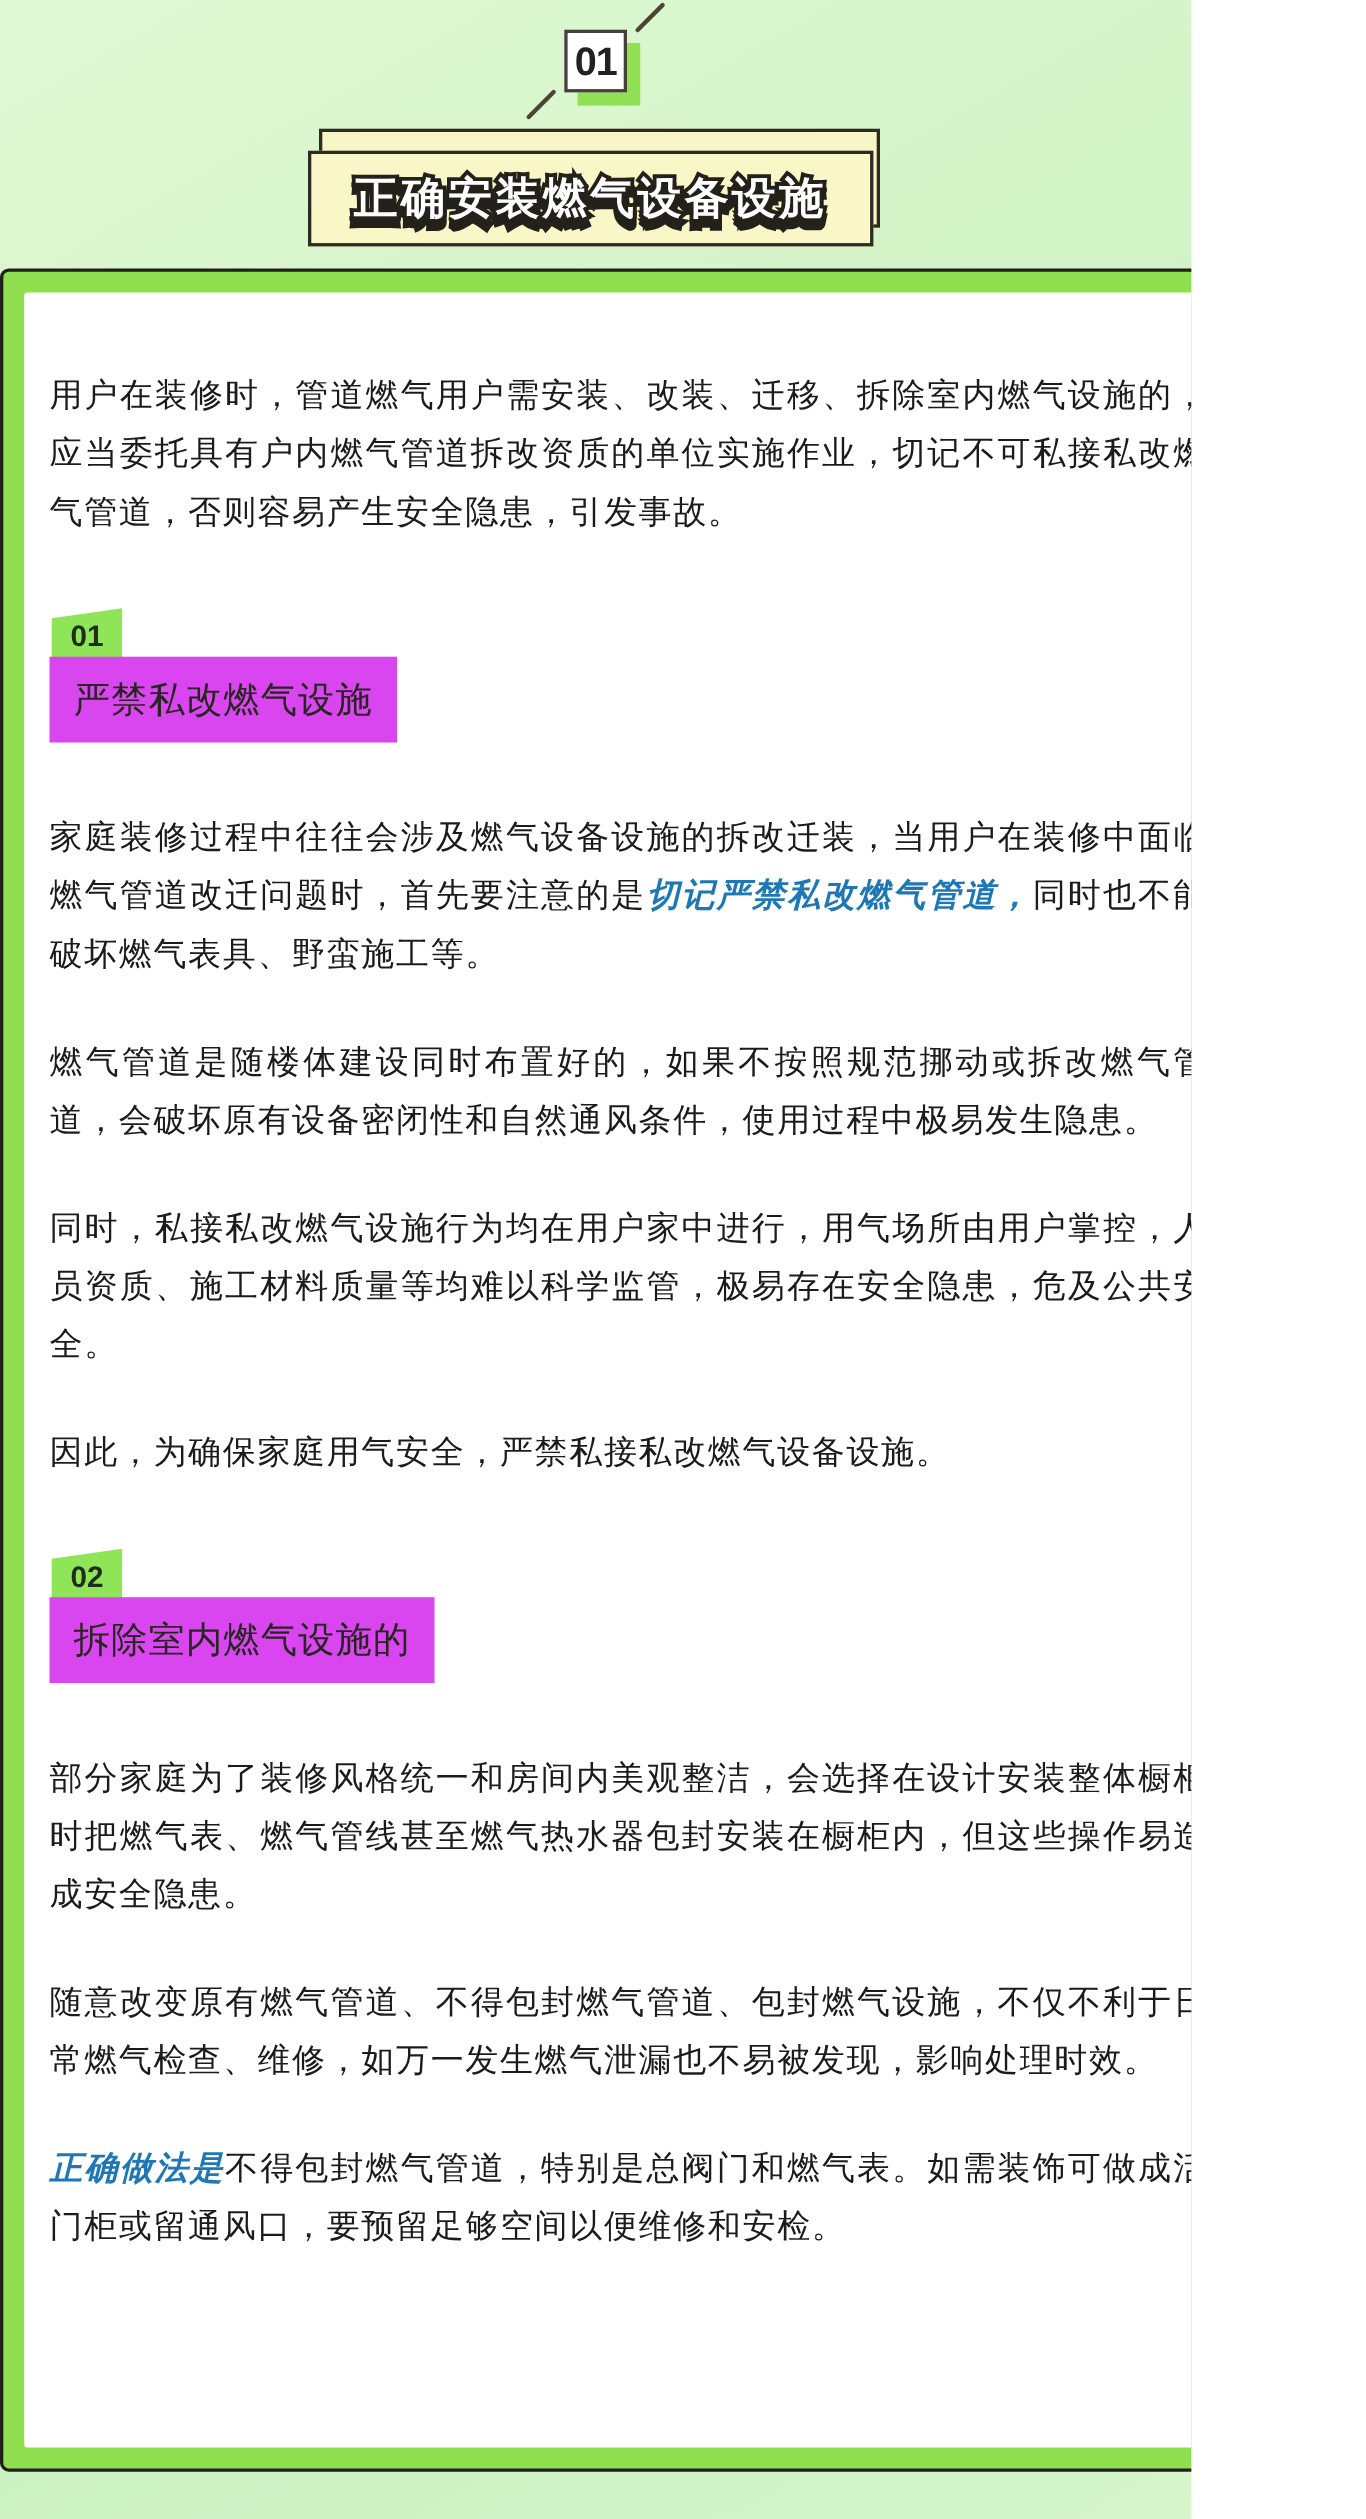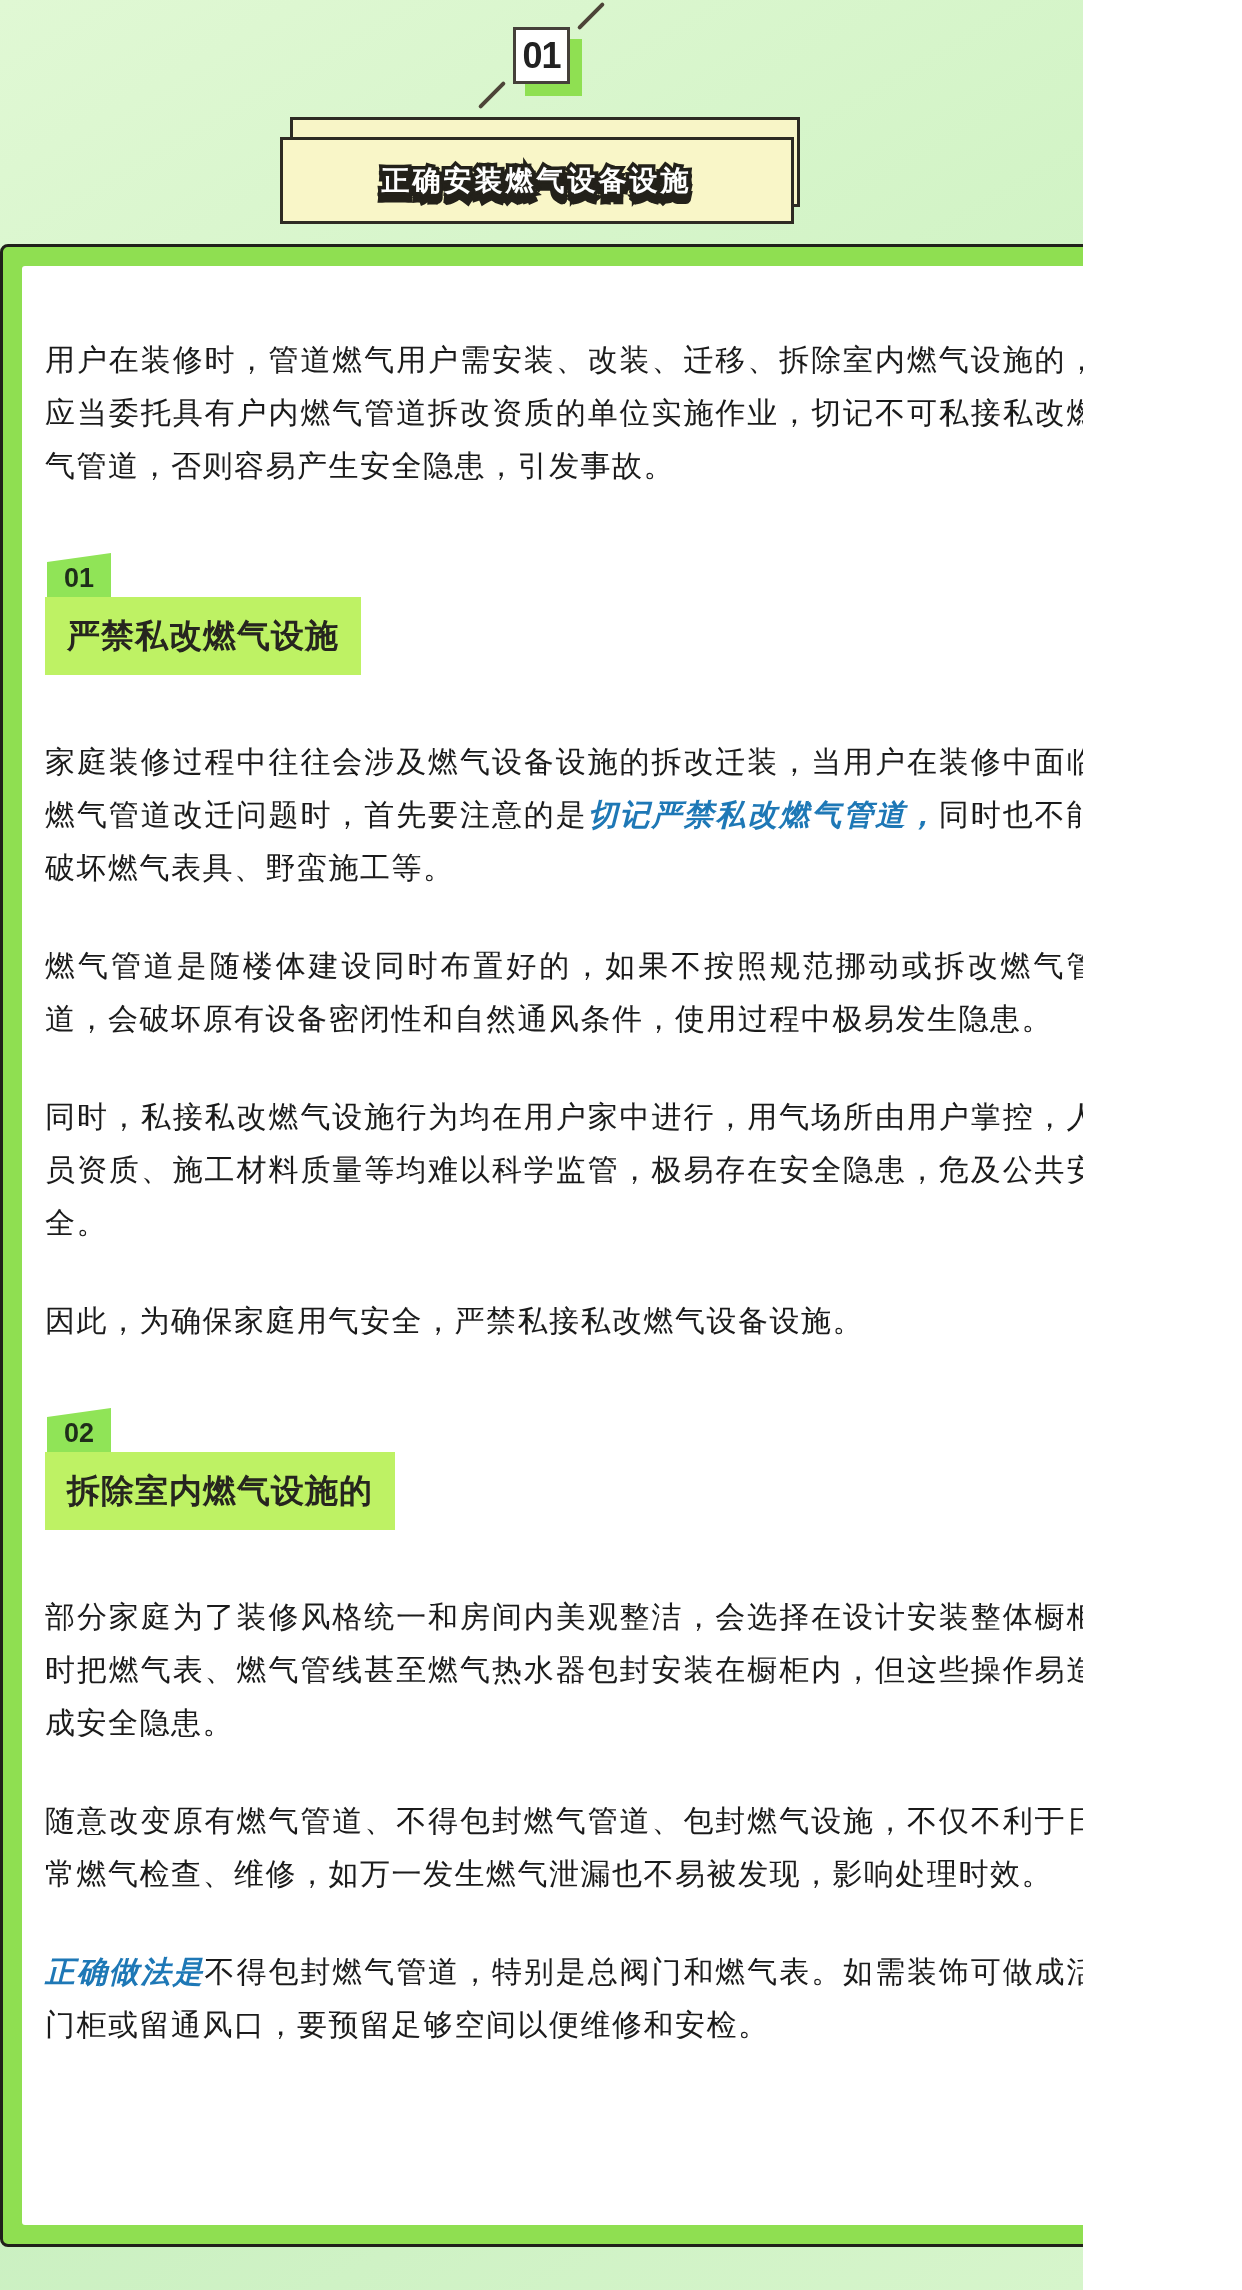--- a/index.html
+++ b/index.html
@@ -32,21 +32,21 @@
     position:absolute;left:10px;top:0;width:510px;height:90px;
     background:#f8f5c7;border:3px solid #2e2b23;box-sizing:border-box;
   }
   .banner-front{
     position:absolute;left:0;top:20px;width:514px;height:87px;
     background:#f9f6c8;border:3px solid #2e2b23;box-sizing:border-box;
     display:flex;align-items:center;justify-content:center;
   }
   .sticker{
     position:relative;z-index:1;
-    font-size:28px;font-weight:bold;letter-spacing:3px;color:#ffffff;
+    font-size:40px;font-weight:bold;letter-spacing:3px;color:#ffffff;
     white-space:nowrap;
     text-align:right;
   }
   .sticker::before,.sticker::after{
     content:attr(data-text);
     position:absolute;left:0;top:0;letter-spacing:3px;white-space:nowrap;
   }
   .sticker::before{z-index:-1;color:#23211a;-webkit-text-stroke:7px #23211a;}
   .sticker::after{z-index:-2;top:7px;color:#f2a81d;-webkit-text-stroke:7px #23211a;}
 
@@ -72,22 +72,22 @@
     position:absolute;top:0;left:2px;width:64px;height:58px;
     background:#90e457;transform:skewY(-8deg);transform-origin:left bottom;
     z-index:0;display:flex;align-items:flex-start;justify-content:center;
   }
   .sec-badge span{
     display:block;transform:skewY(8deg);
     font-size:27px;font-weight:bold;color:#1f2d1a;padding-top:6px;letter-spacing:0;
   }
   .sec-bar{
     position:relative;z-index:1;display:inline-block;
-    background:#bef264;height:78px;line-height:78px;padding:0 22px;
-    font-size:33px;font-weight:bold;letter-spacing:1px;color:#26251f;
+    background:#d946ef;height:78px;line-height:78px;padding:0 22px;
+    font-size:33px;font-weight:normal;letter-spacing:1px;color:#26251f;
     white-space:nowrap;
     text-align:center;
   }
   .content > :last-child{margin-bottom:0;}
 </style>
 </head>
 <body>
 
 <div class="page">
 

